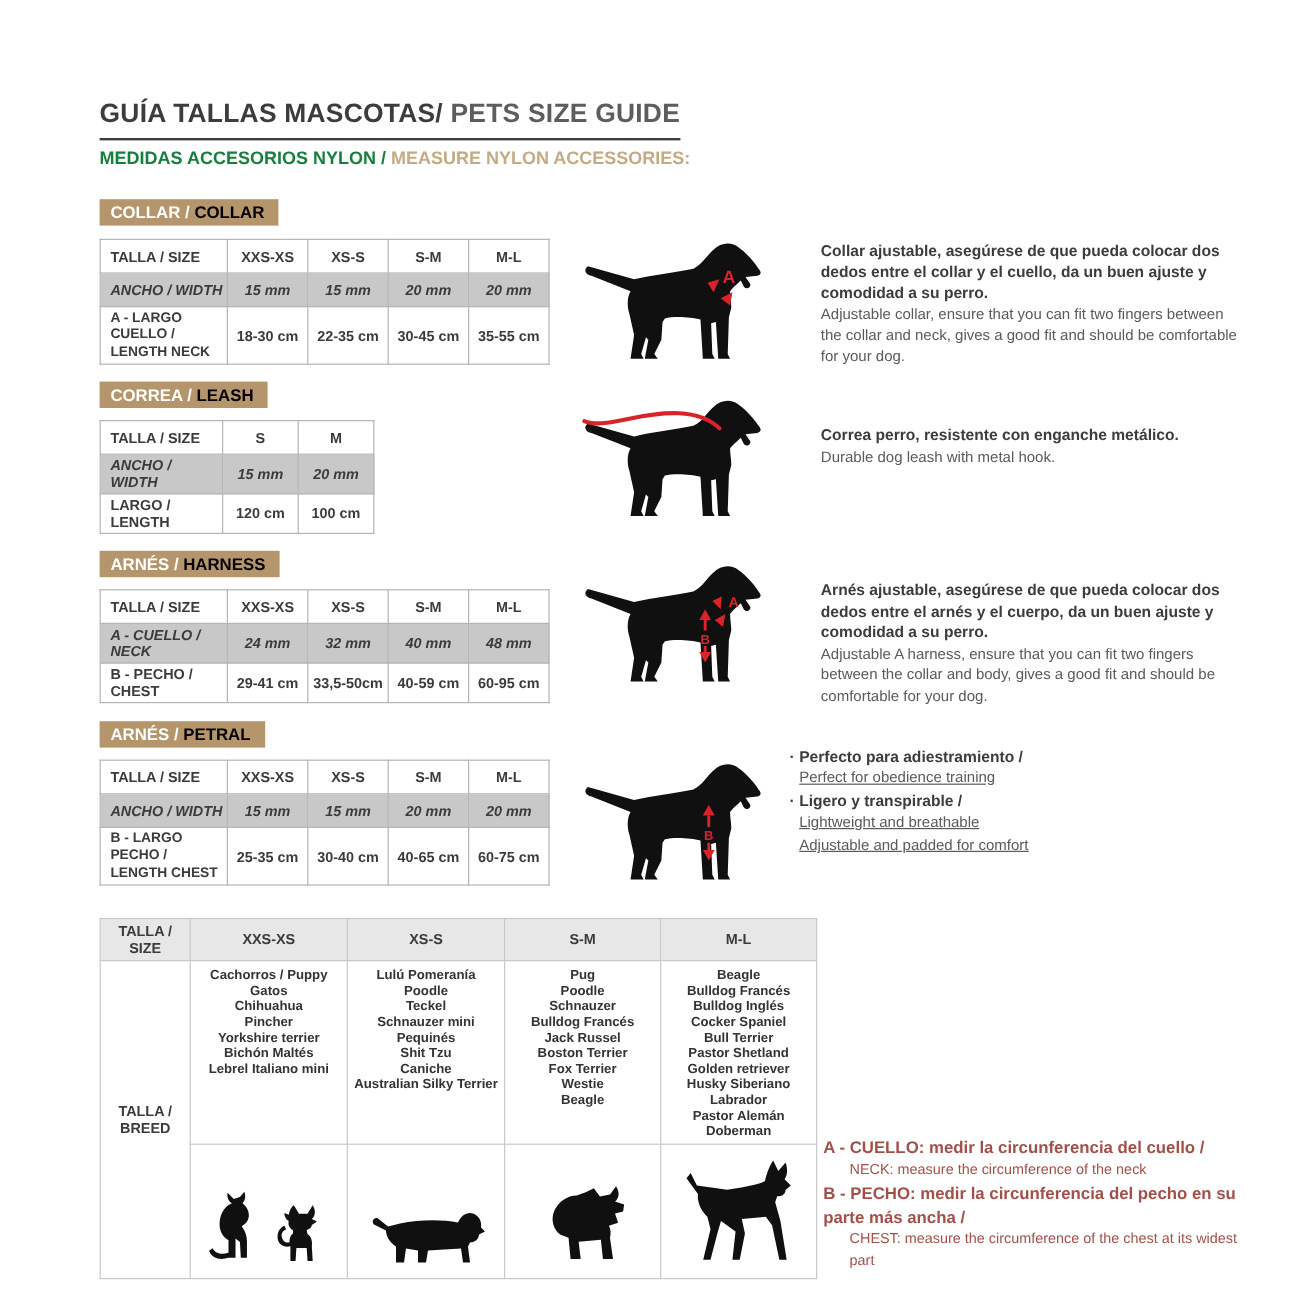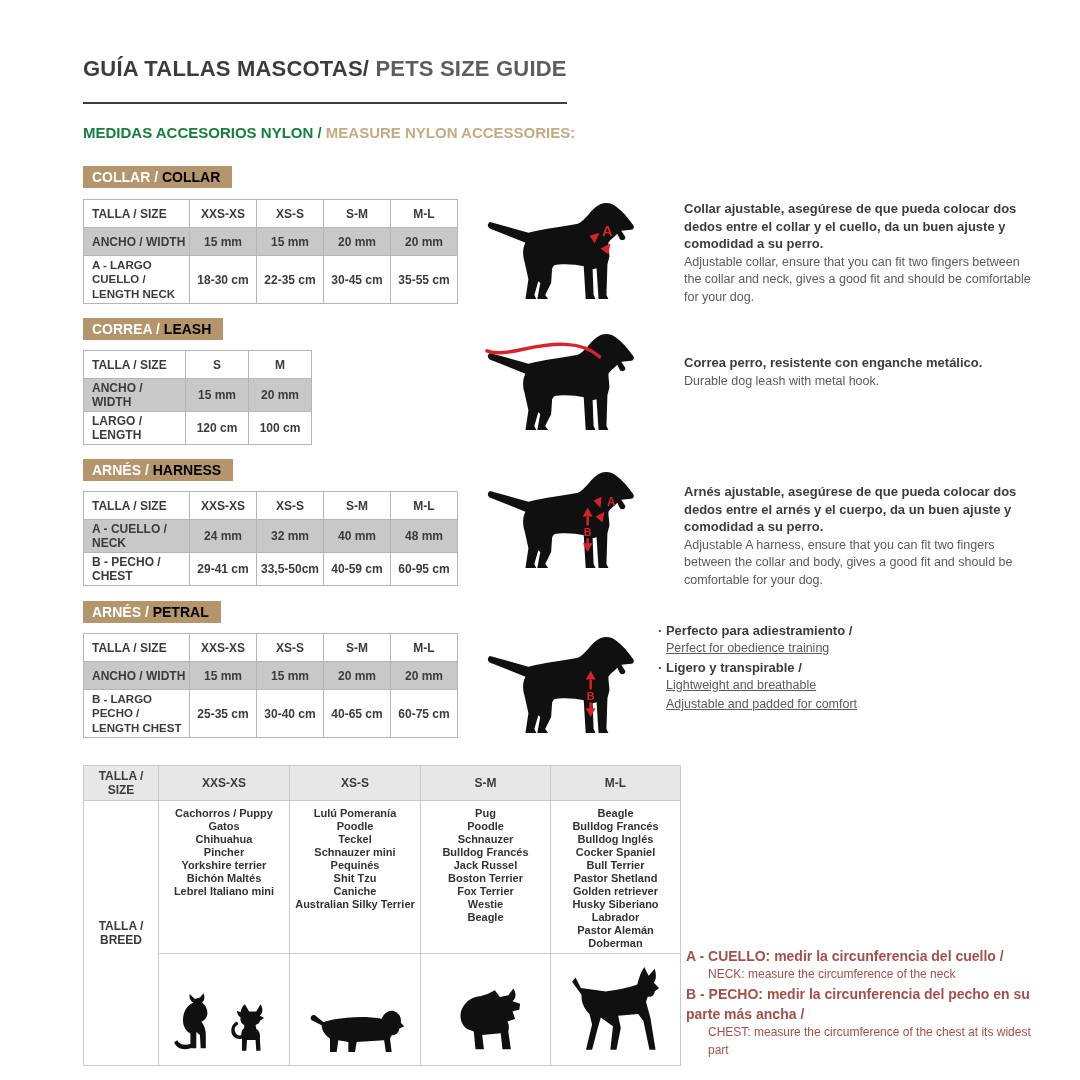--- a/index.html
+++ b/index.html
@@ -1,38 +1,38 @@
 <!DOCTYPE html>
 <html><head>
 <meta charset="utf-8">
 <style>
   html,body{margin:0;padding:0;background:#ffffff;}
   .page{
     position:relative;width:1080px;height:1080px;background:#ffffff;
     font-family:"Liberation Sans",sans-serif;color:#3b3b3b;overflow:hidden;
   }
   
-  .title{position:absolute;left:83px;top:56px;font-size:22px;letter-spacing:.2px;
-         border-bottom:2px solid #3c3c3c;padding-bottom:20px;display:inline-block;}
+  .title{position:absolute;left:83px;top:82px;font-size:22px;letter-spacing:.2px;
+         border-bottom:2px solid #3c3c3c;padding-bottom:7px;display:inline-block;}
   .t-bold{font-weight:bold;color:#3c3c3c;}
   .t-light{font-weight:bold;color:#5d5d5d;}
   .subtitle{position:absolute;left:83px;top:124px;font-size:15px;}
   .s-bold{font-weight:bold;color:#15803d;}
   .s-light{font-weight:bold;color:#c4ab84;}
   
   .badge{position:absolute;left:83px;background:#b4956c;color:#fff;
          font-size:14px;padding:4px 12px 4px 9px;line-height:1;}
   .b-bold{font-weight:bold;color:#ffffff;}
   .b-light{font-weight:bold;color:#000000;}
   
   table.spec{position:absolute;border-collapse:collapse;table-layout:fixed;
              font-size:12px;font-weight:bold;color:#3b3b3b;background:#fff;}
   table.spec td{border:1px solid #b5b5b5;text-align:center;padding:2px 3px;height:23px;}
   table.spec td.lbl{text-align:left;padding-left:8px;}
-  table.spec tr.shade td{background:#c8c8c8;}
+  table.spec tr.shade td{background:#c8c8c8;font-style:italic;}
   table.spec tr.twoline td{height:31px;}
   table.spec td.lbl2{text-align:left;padding-left:8px;font-size:11.5px;line-height:1.25;}
   
   .dog{position:absolute;width:158px;height:114px;}
   .mark-letter{font-family:"Liberation Sans",sans-serif;font-weight:bold;fill:#d7232a;}
   
   .desc{position:absolute;width:356px;margin-left:16px;}
   .d-bold{font-size:13px;font-weight:bold;color:#3c3c3c;line-height:1.35;}
   .d-light{font-size:12.5px;color:#5a5a5a;line-height:1.4;margin-top:1px;}
   .bullets{position:absolute;width:370px;}

